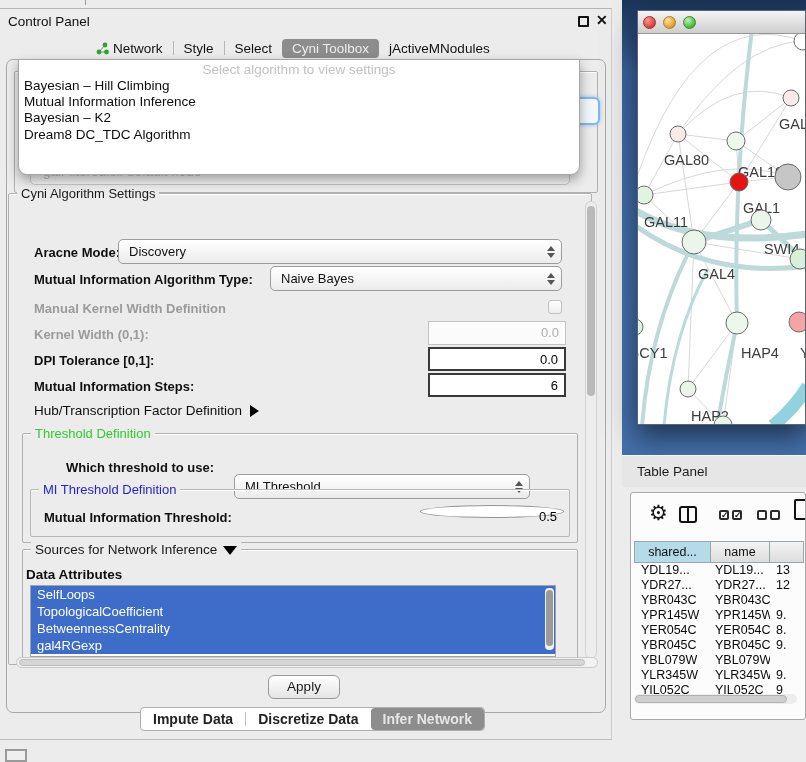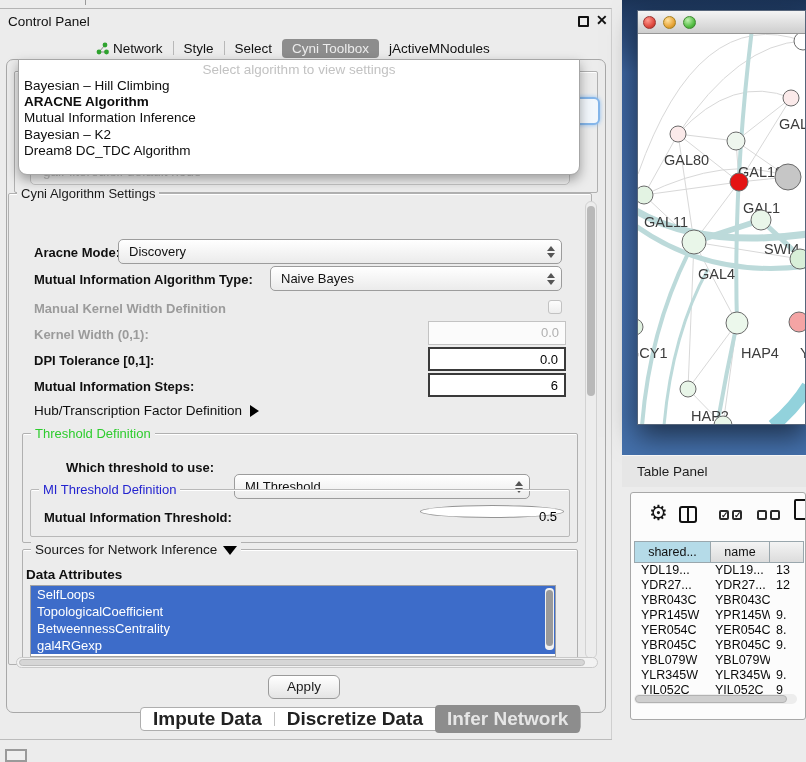--- a/index.html
+++ b/index.html
@@ -60,21 +60,21 @@
   .attr-list { position:absolute; left:30px; top:576px; width:526px; height:72px; border:1px solid #a2a2a2; background:#fff; overflow:hidden; }
   .attr-item { height:17px; line-height:17px; background:#3d6cc9; color:#fff; font-size:13px; padding-left:6px; cursor:pointer; }
   .attr-scroll { position:absolute; right:1px; top:2px; width:9px; height:62px; background:#f0f0f0; border-radius:4px; }
   .attr-thumb { position:absolute; left:1px; top:2px; width:7px; height:56px; background:#9a9a9a; border-radius:4px; cursor:pointer; }
   .h-scrollbar { position:absolute; left:16px; top:648px; width:582px; height:11px; border:1px solid #c9c9c9; border-radius:6px; background:#f2f2f2; }
   .h-thumb { position:absolute; left:2px; top:1px; width:566px; height:7px; background:#d6d6d6; border:1px solid #bdbdbd; border-radius:4px; cursor:pointer; }
 
   .apply-btn { position:absolute; left:268px; top:666px; width:72px; height:24px; border:1px solid #9a9a9a; border-radius:6px; background:linear-gradient(#ffffff,#e4e4e4); font-size:13.5px; text-align:center; line-height:22px; cursor:pointer; }
 
   .bottom-tabs { position:absolute; left:140px; top:698px; height:24px; display:flex; align-items:center; background:#fff; border:1px solid #aeaeae; border-radius:4px; }
-  .btab { padding:3px 12px; font-size:19px; font-weight:bold; color:#222; white-space:nowrap; cursor:pointer; }
+  .btab { padding:3px 12px; font-size:14px; font-weight:bold; color:#222; white-space:nowrap; cursor:pointer; }
   .btab.active { background:#8d8d8d; color:#e6e6e6; border-radius:4px; font-weight:bold; }
   .btab-sep { width:1px; height:14px; background:#c2c2c2; }
   .panel-bottom-line { position:absolute; left:0; top:730px; width:612px; border-top:1px solid #bcbcbc; }
 
   .dock-icon { position:absolute; left:5px; top:749px; width:22px; height:13px; border:2px solid #9a9a9a; background:#efefef; }
   .top-tick { position:absolute; left:85px; top:0; width:1px; height:5px; background:#9a9a9a; }
 
   
   .desktop { position:absolute; left:622px; top:0; width:184px; height:455px; background:linear-gradient(180deg,#1b3458 0%,#3c649f 16%,#456fad 55%,#4470ab 100%); }
   .net-window { position:absolute; left:637px; top:10px; width:169px; height:415px; background:#fff; border:1px solid #56657a; box-shadow:0 12px 26px rgba(0,0,0,.55); }
@@ -151,21 +151,20 @@
 
   <div class="group" style="left:14px; top:62px; width:584px; height:122px;">
   </div>
   <div class="combo-ghost">galFiltered.sif default node</div>
   <div class="combo-focus-frag"></div>
 
   <div class="algo-dropdown">
     <div class="algo-placeholder">Select algorithm to view settings</div>
     <div id="algo-items">
         <div class="algo-item">Bayesian – Hill Climbing</div>
-        <div class="algo-item bold">ARACNE Algorithm</div>
         <div class="algo-item">Mutual Information Inference</div>
         <div class="algo-item">Bayesian – K2</div>
         <div class="algo-item">Dream8 DC_TDC Algorithm</div>
       </div>
   </div>
 
   <div class="group settings-group">
     <span class="group-legend">Cyni Algorithm Settings</span>
   </div>
   <div class="v-scrollbar">

